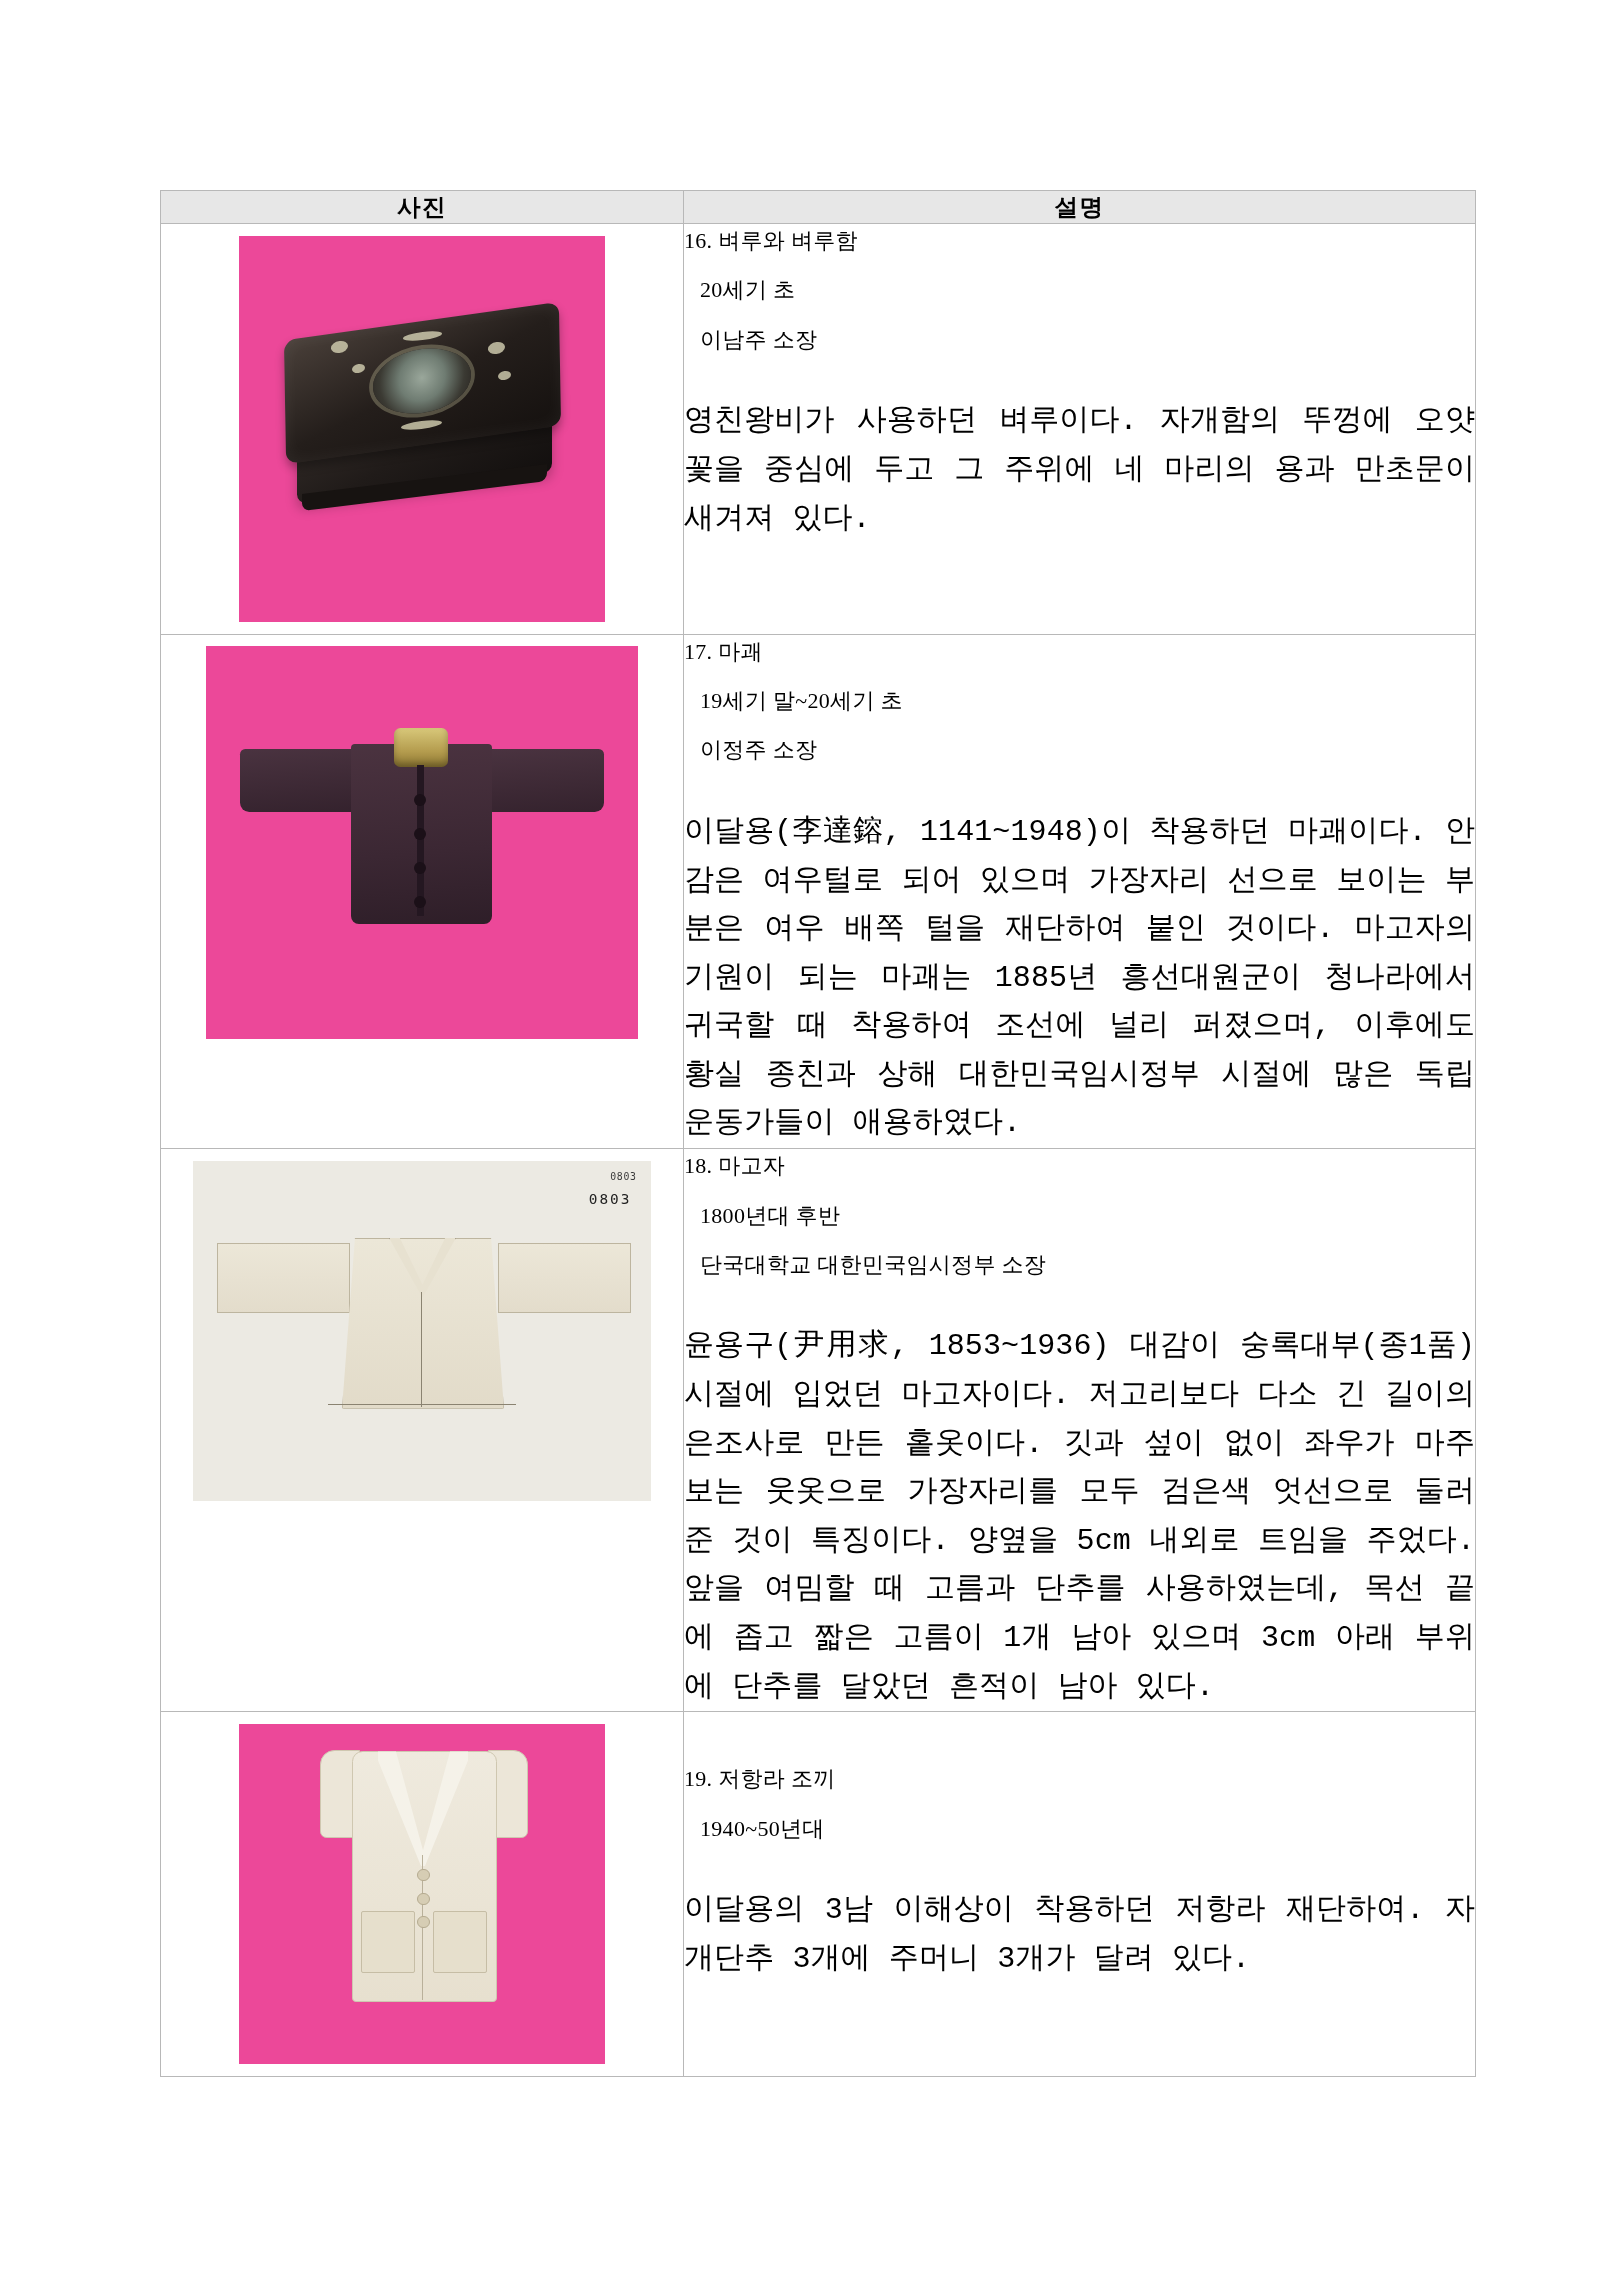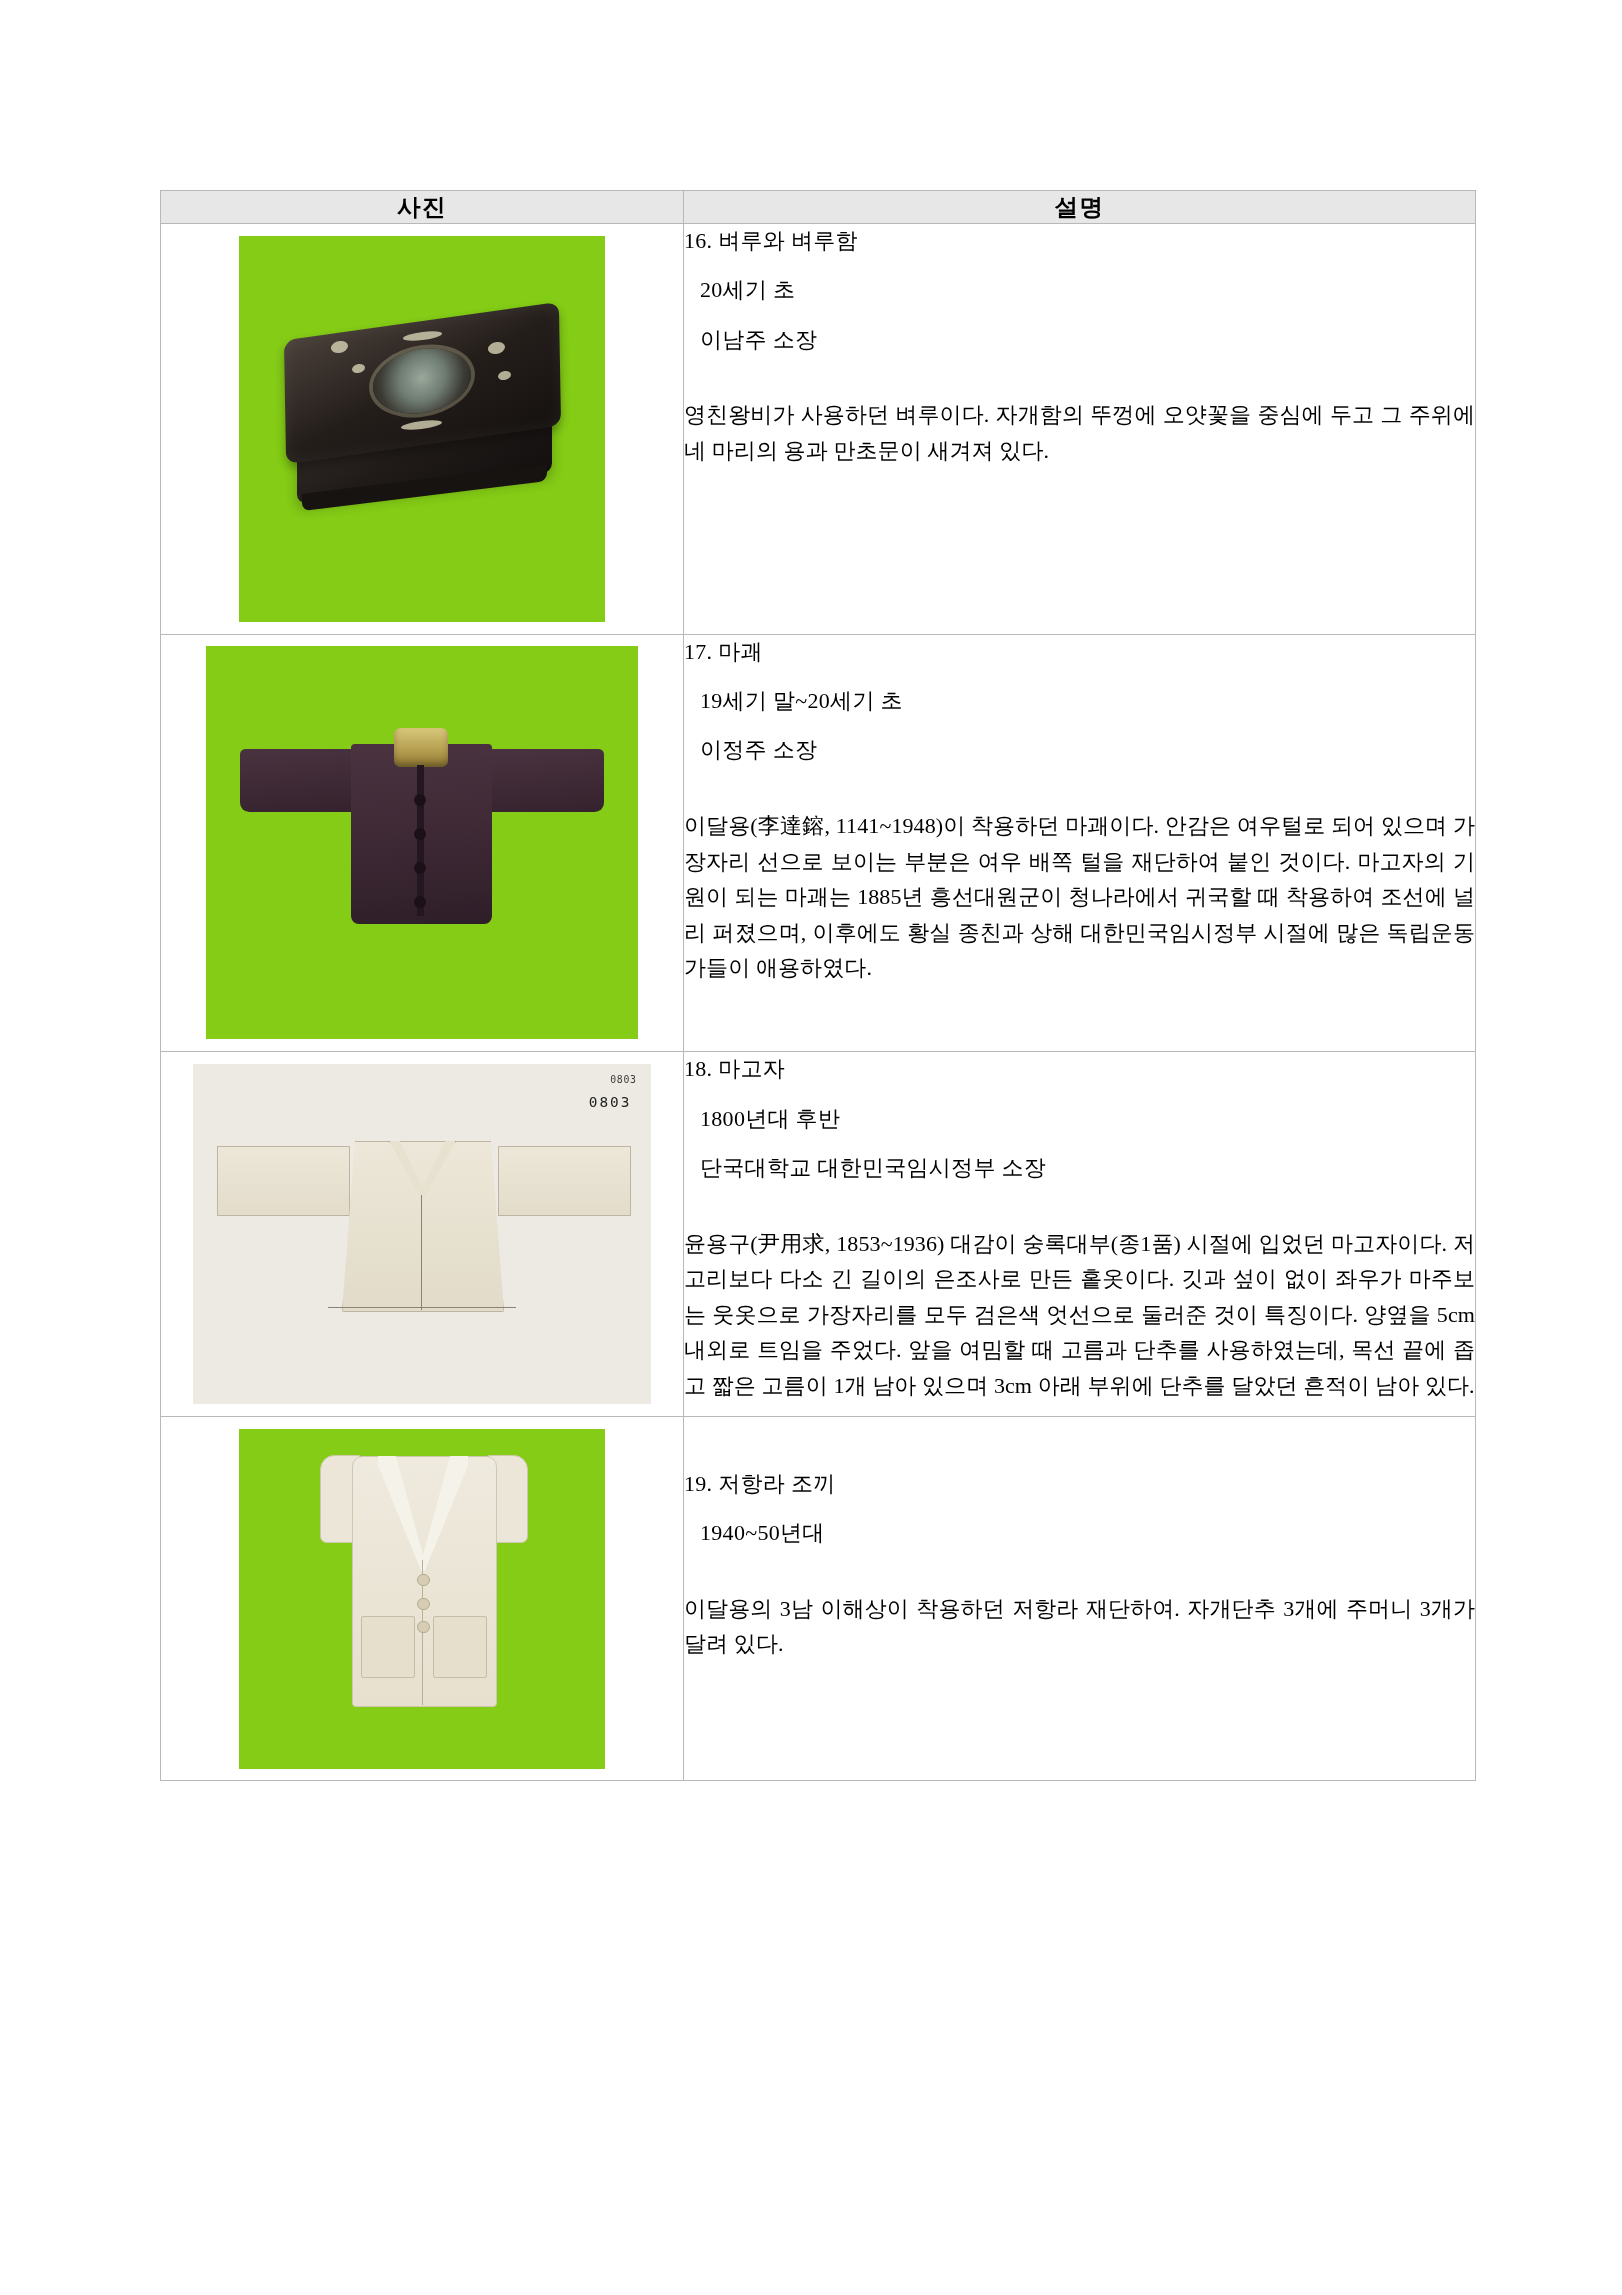--- a/index.html
+++ b/index.html
@@ -70,33 +70,34 @@
     letter-spacing: 0.3px;
   }
   .obj-meta {
     font-size: 22px;
     line-height: 1.52;
     margin: 16px;
     letter-spacing: 0.3px;
   }
   .obj-gap { height: 25px; }
   .obj-body {
-    font-size: 22px;
+    font-size: 30px;
     line-height: 1.62;
     margin: 0;
     text-align: justify;
     text-justify: inter-character;
     letter-spacing: 0.1px;
+    font-family: Liberation Mono, monospace;
   }
 
   
   .img-frame {
     position: relative;
     overflow: hidden;
-    background: #84cc16;
+    background: #ec4899;
   }
 
   
   .img-inkstone { width: 366px; height: 386px; }
   .inkbox-base {
     position: absolute;
     left: 58px; top: 141px;
     width: 255px; height: 111px;
     background: linear-gradient(155deg,#3a322e 0%, #201b19 55%, #120f0e 100%);
     border-radius: 9.2px;

